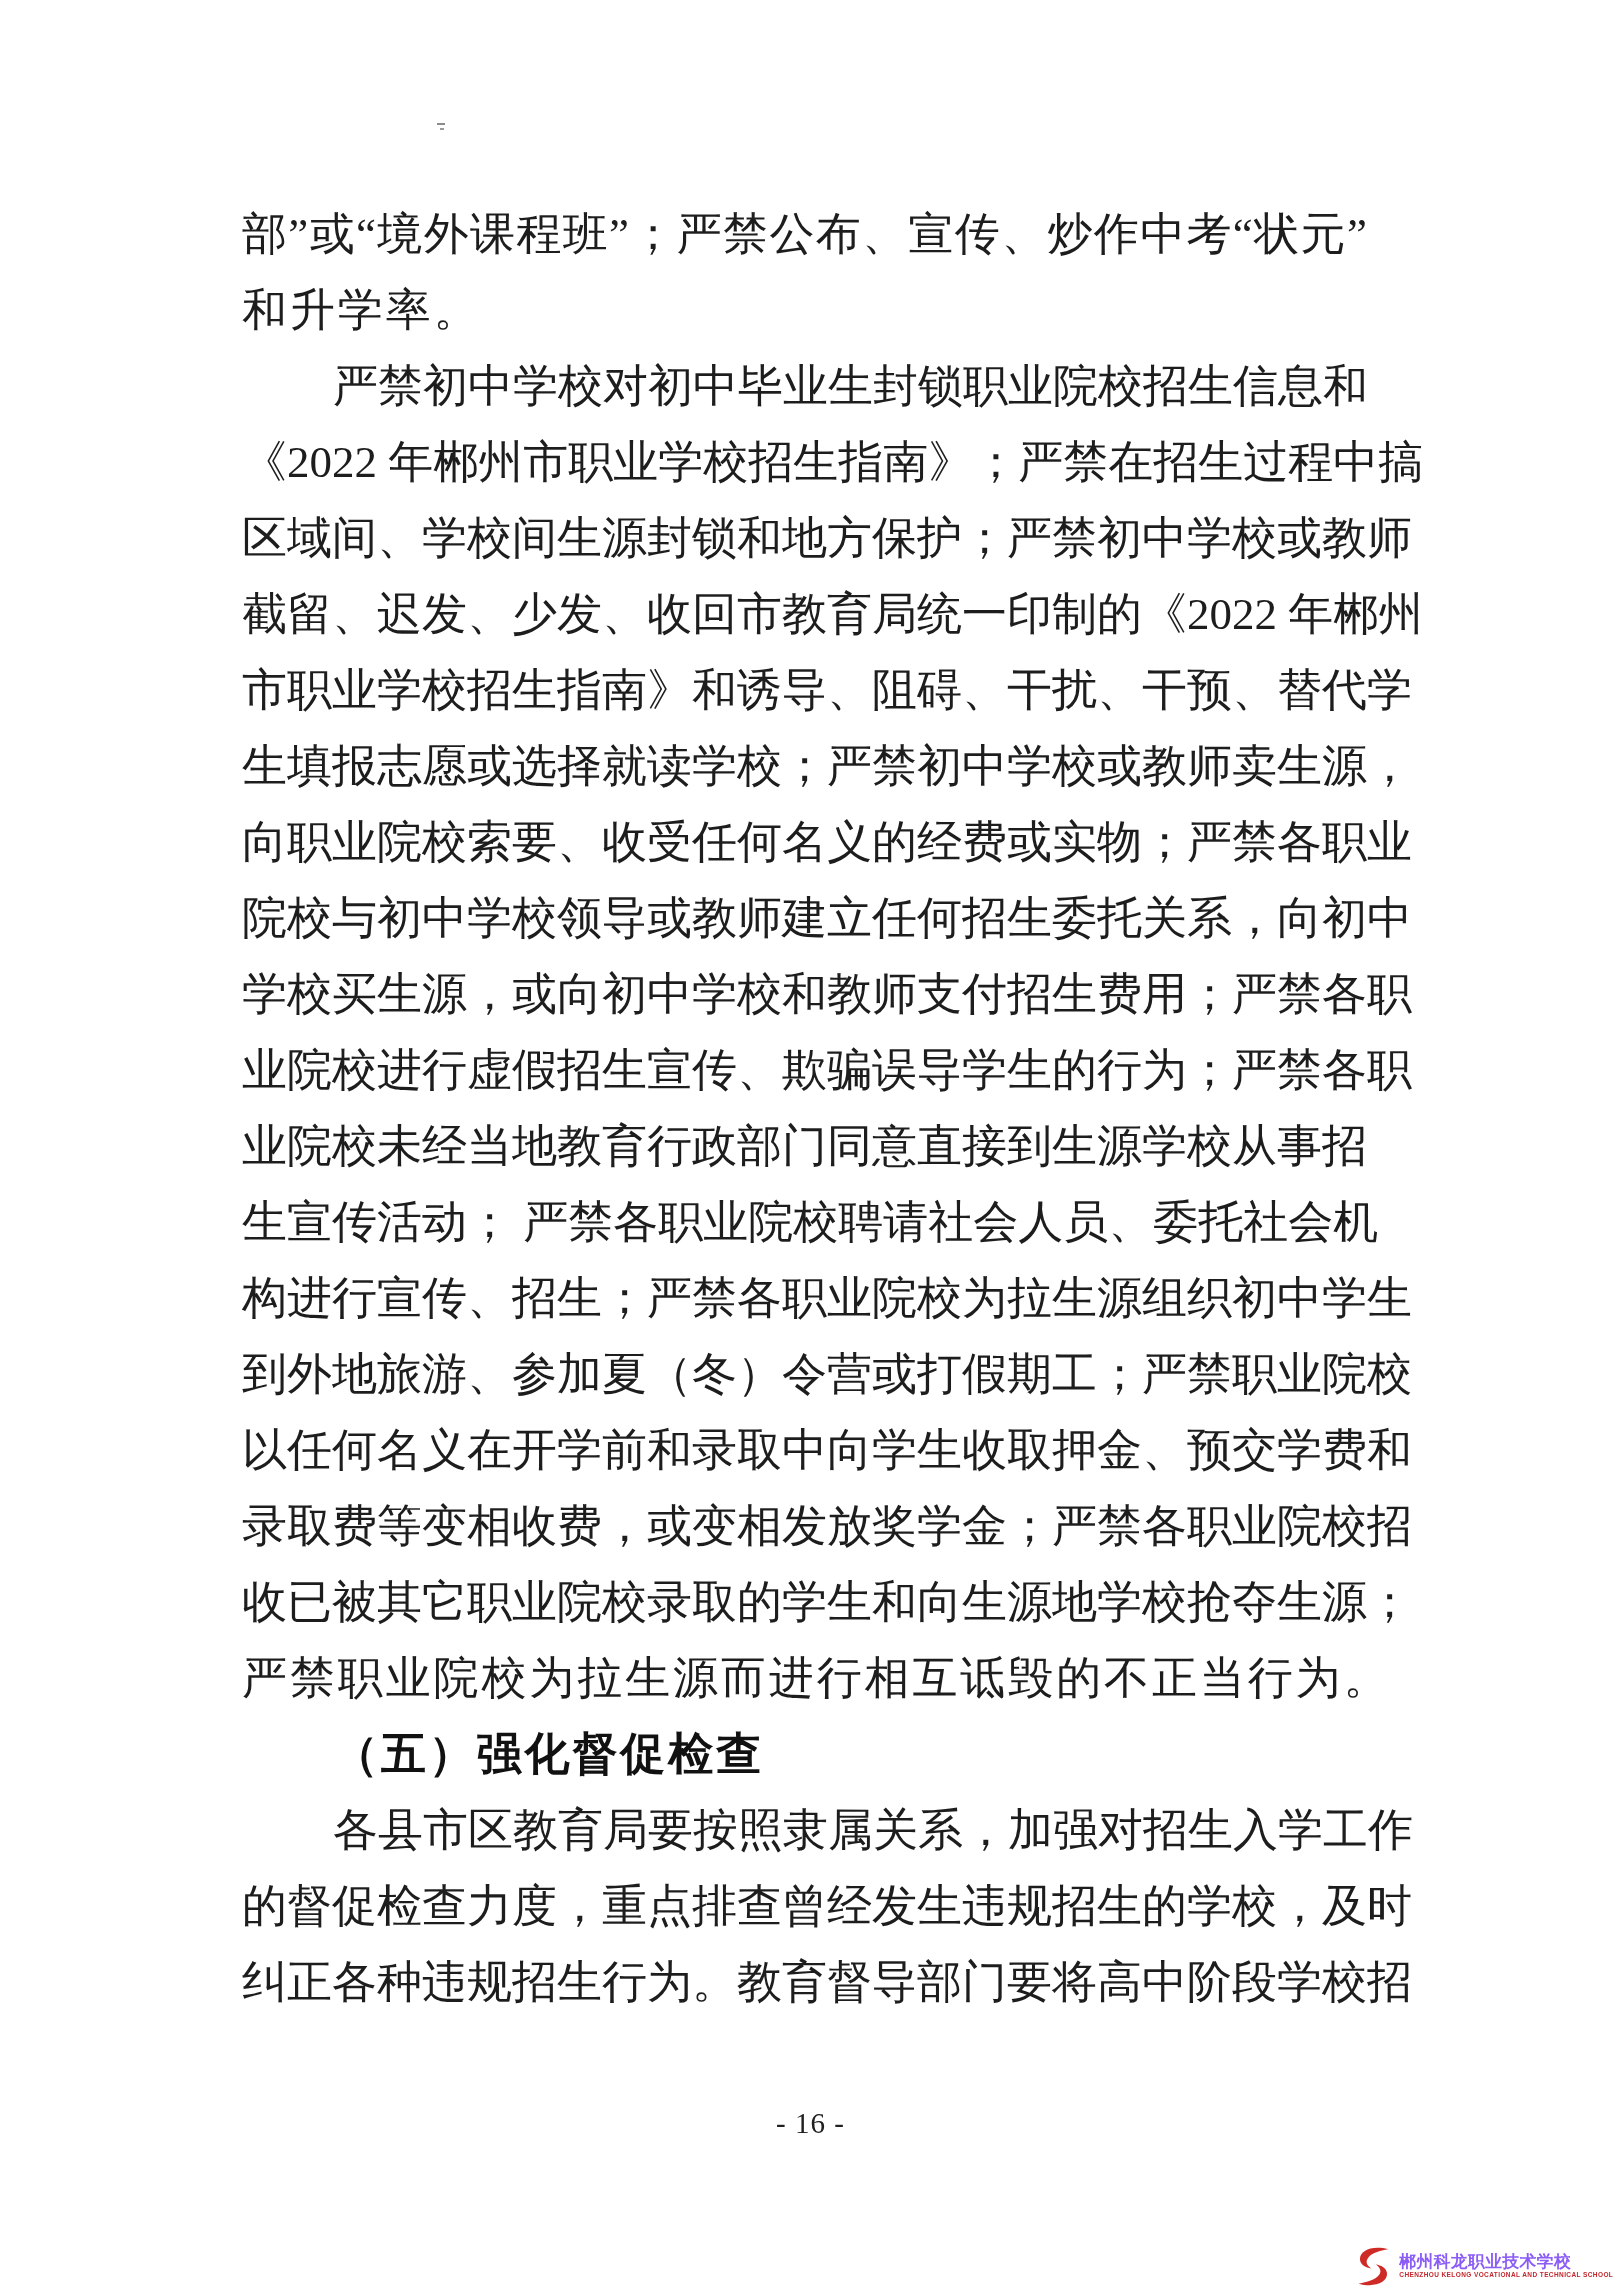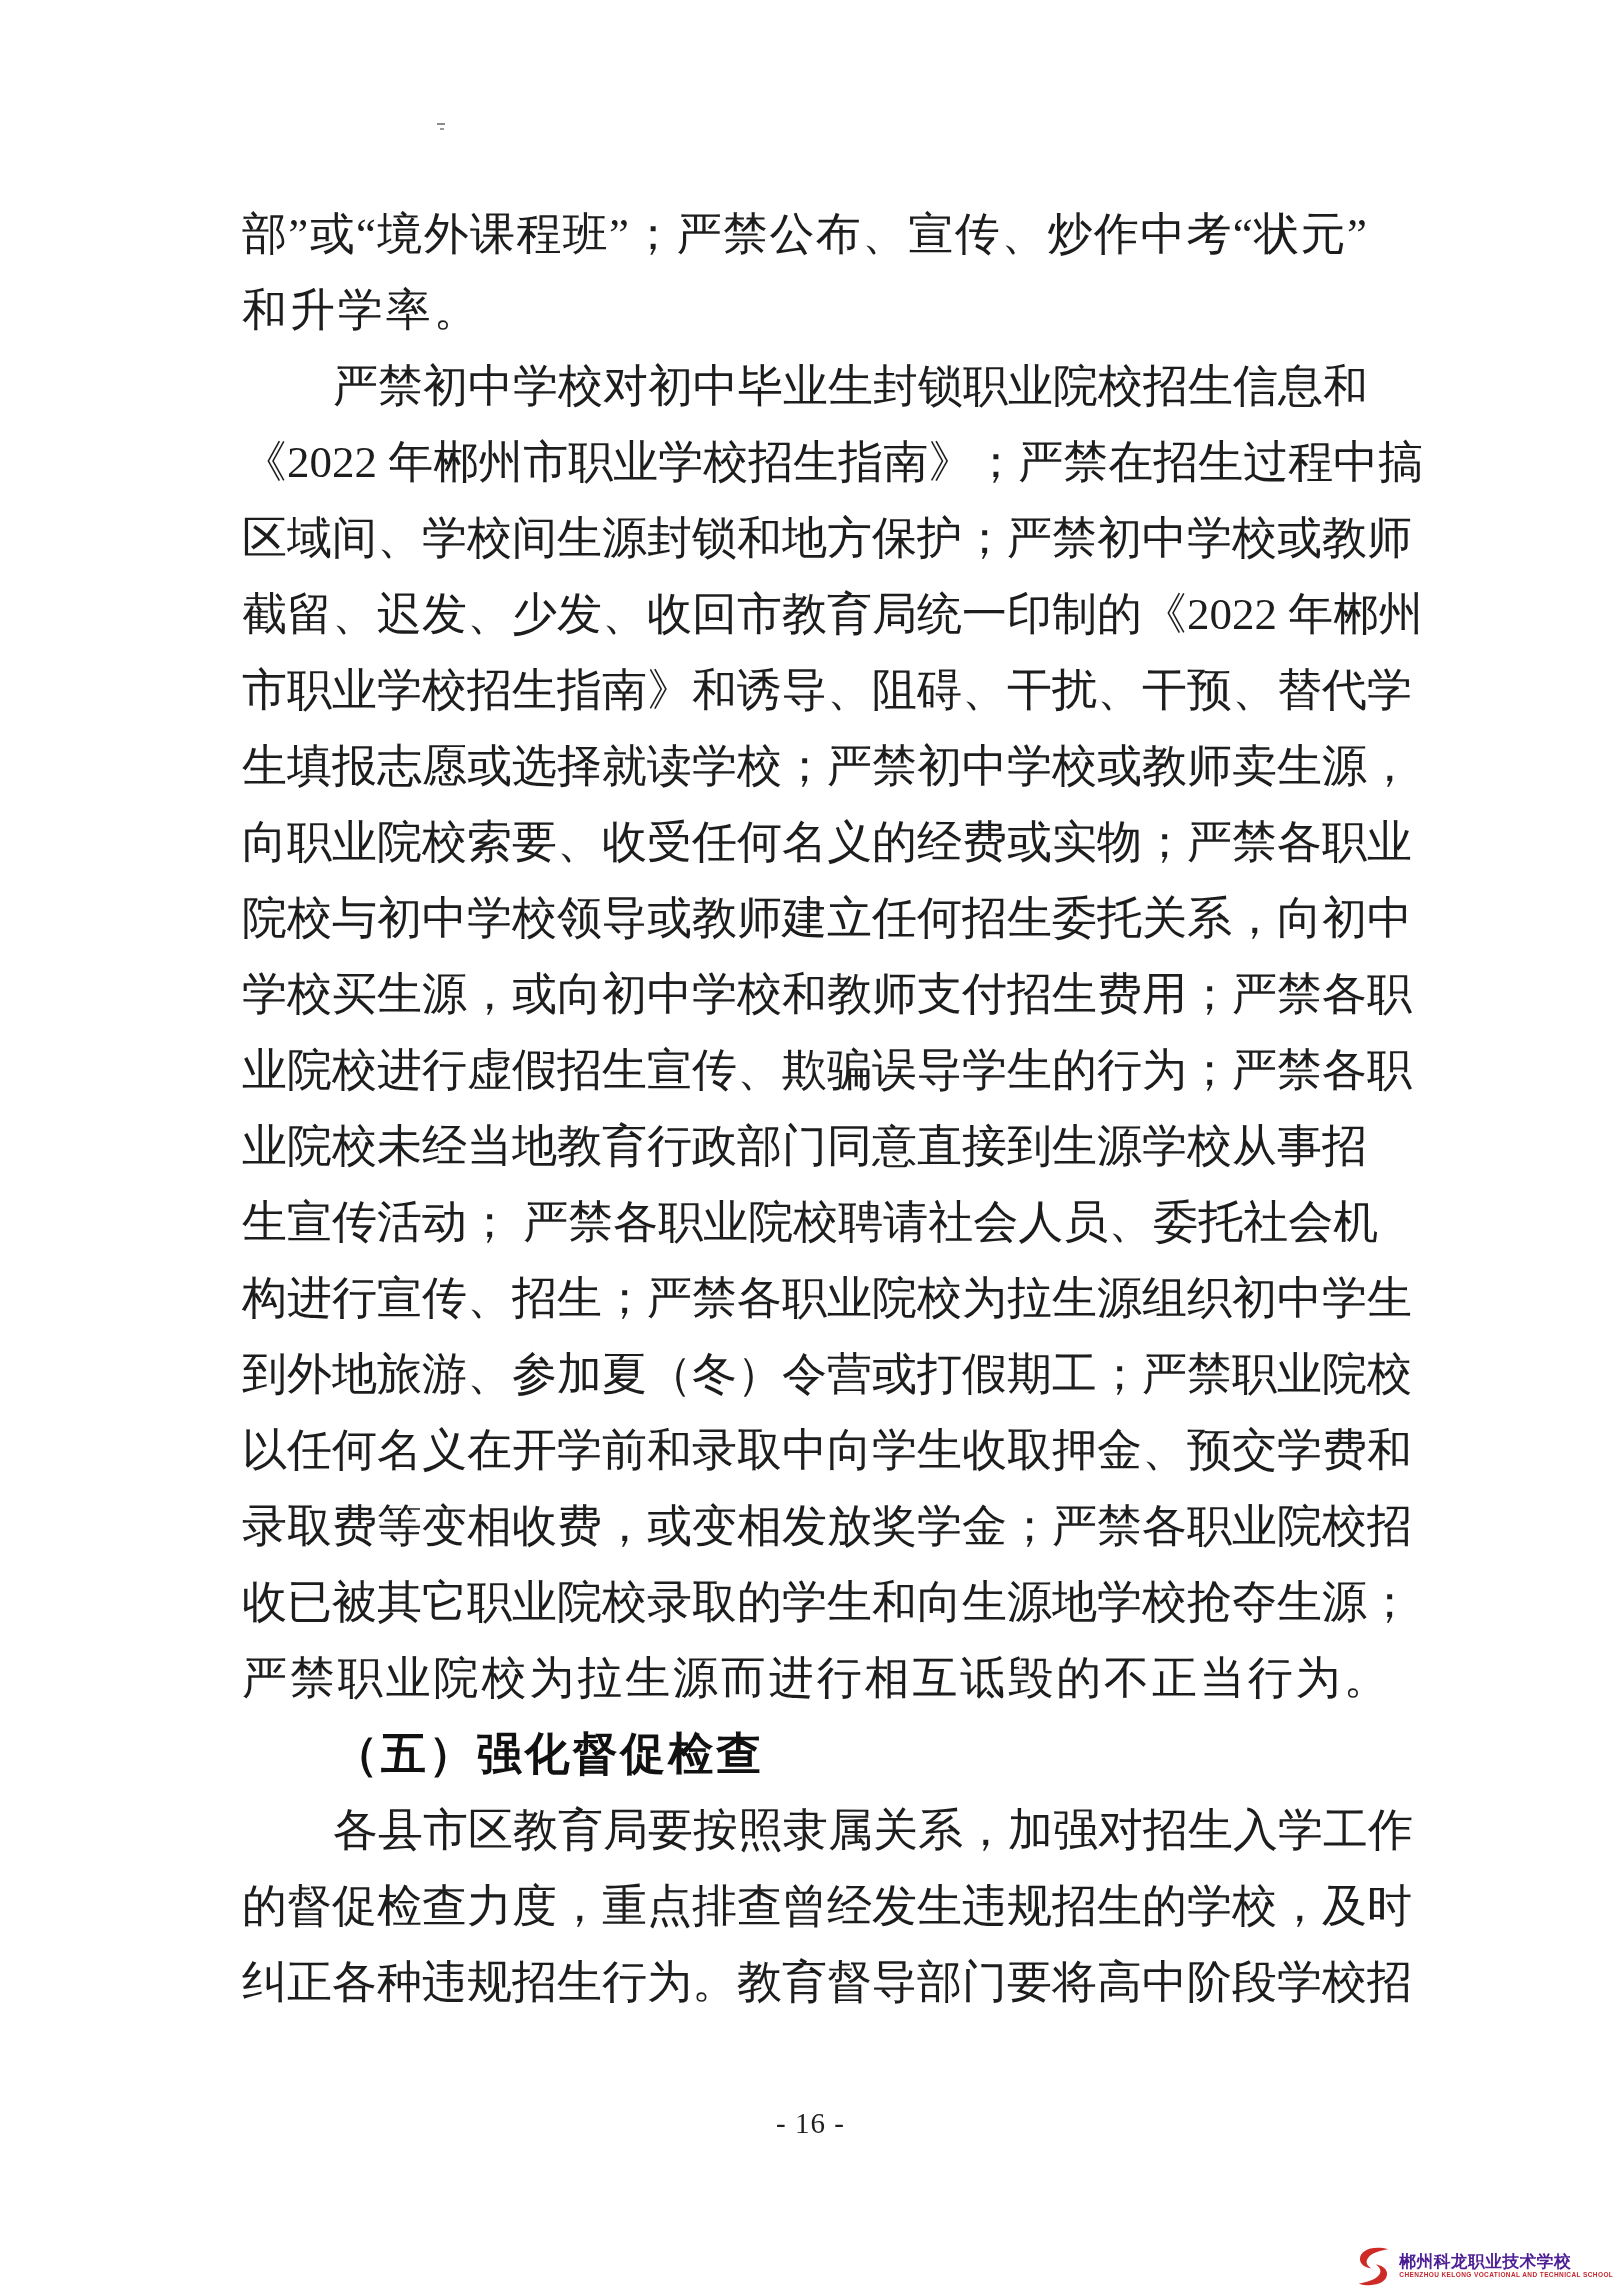--- a/index.html
+++ b/index.html
@@ -687,17 +687,17 @@
 
 <div class="page-footer">- 16 -</div>
 
 <div class="logo">
   <svg class="logo-mark" viewBox="0 0 100 100" xmlns="http://www.w3.org/2000/svg">
     <path d="M88,6 C44,-6 10,12 16,36 C19,47 30,53 44,55 C32,47 29,37 36,28 C46,15 66,10 88,6 Z" fill="#cf2b26"></path>
     <path d="M12,94 C56,106 90,88 84,64 C81,53 70,47 56,45 C68,53 71,63 64,72 C54,85 34,90 12,94 Z" fill="#cf2b26"></path>
     <path d="M30,63 L76,30 L62,70 Z" fill="#ffffff" opacity="0.0"></path>
   </svg>
   <div class="logo-text">
-    <div class="logo-cn" style="color: #4c1d95;">郴州科龙职业技术学校</div>
+    <div class="logo-cn" style="color: #8b5cf6;">郴州科龙职业技术学校</div>
     <div class="logo-en" style="color: rgb(194, 39, 45);">CHENZHOU KELONG VOCATIONAL AND TECHNICAL SCHOOL</div>
   </div>
 </div>
 
 
 </body></html>

